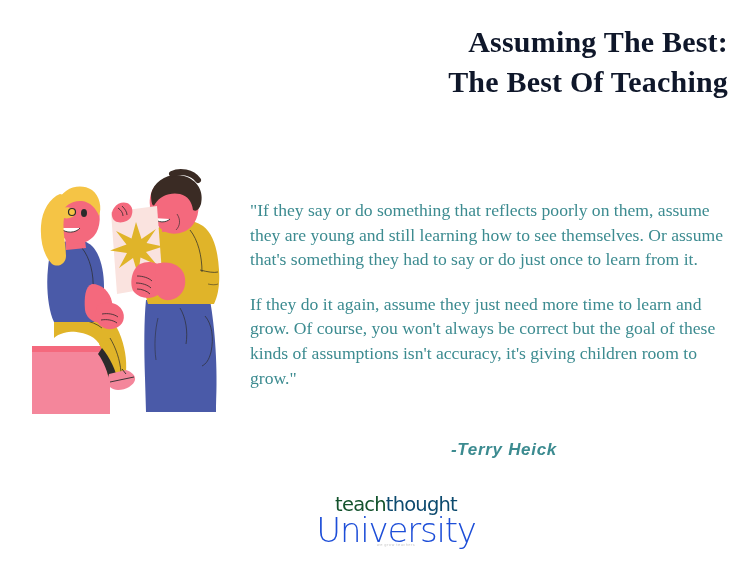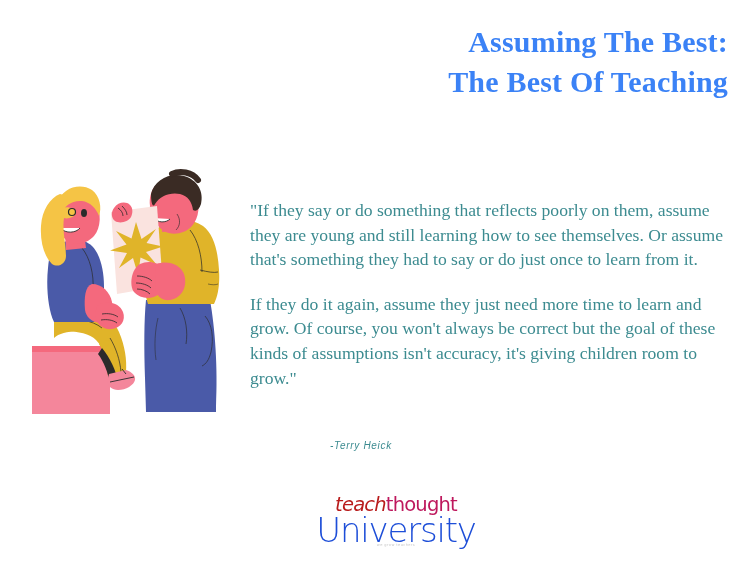--- a/index.html
+++ b/index.html
@@ -22,21 +22,21 @@
     left: 250px;
     top: 22px;
     width: 478px;
     text-align: right;
   }
   #title-block .title-line {
     font-family: "Liberation Serif", serif;
     font-weight: bold;
     font-size: 30px;
     line-height: 40px;
-    color: #3b82f6;
+    color: #0f172a;
     letter-spacing: 0.2px;
     white-space: nowrap;
   }
 
   
   #body-copy {
     position: absolute;
     left: 250px;
     top: 198px;
     width: 492px;
@@ -50,46 +50,46 @@
     text-align: left;
   }
   #body-copy p:last-child { margin-bottom: 16px; }
 
   
   #attribution {
     position: absolute;
     left: 330px;
     top: 440px;
     width: 348px;
-    text-align: left;
+    text-align: center;
     font-family: "Liberation Sans", sans-serif;
-    font-weight: normal;
+    font-weight: bold;
     font-style: italic;
-    font-size: 10px;
+    font-size: 17px;
     letter-spacing: 0.7px;
     color: #3c8b90;
   }
 
   
   #logo {
     position: absolute;
     left: 310px;
     top: 494px;
     width: 172px;
     text-align: center;
   }
   #logo .logo-top {
     font-family: "DejaVu Sans", sans-serif;
     font-size: 19.5px;
     line-height: 21px;
     letter-spacing: -0.8px;
     white-space: nowrap;
   }
-  #logo .logo-teach { color: #b91c1c; font-style: italic; }
-  #logo .logo-thought { color: #be185d; }
+  #logo .logo-teach { color: #14532d; }
+  #logo .logo-thought { color: #0c4a6e; }
   #logo .logo-bottom {
     font-family: "DejaVu Sans", sans-serif;
     font-size: 34px;
     line-height: 34px;
     letter-spacing: -1.2px;
     color: #1d4ed8;
     font-weight: 300;
     margin-top: -2px;
     white-space: nowrap;
   }

